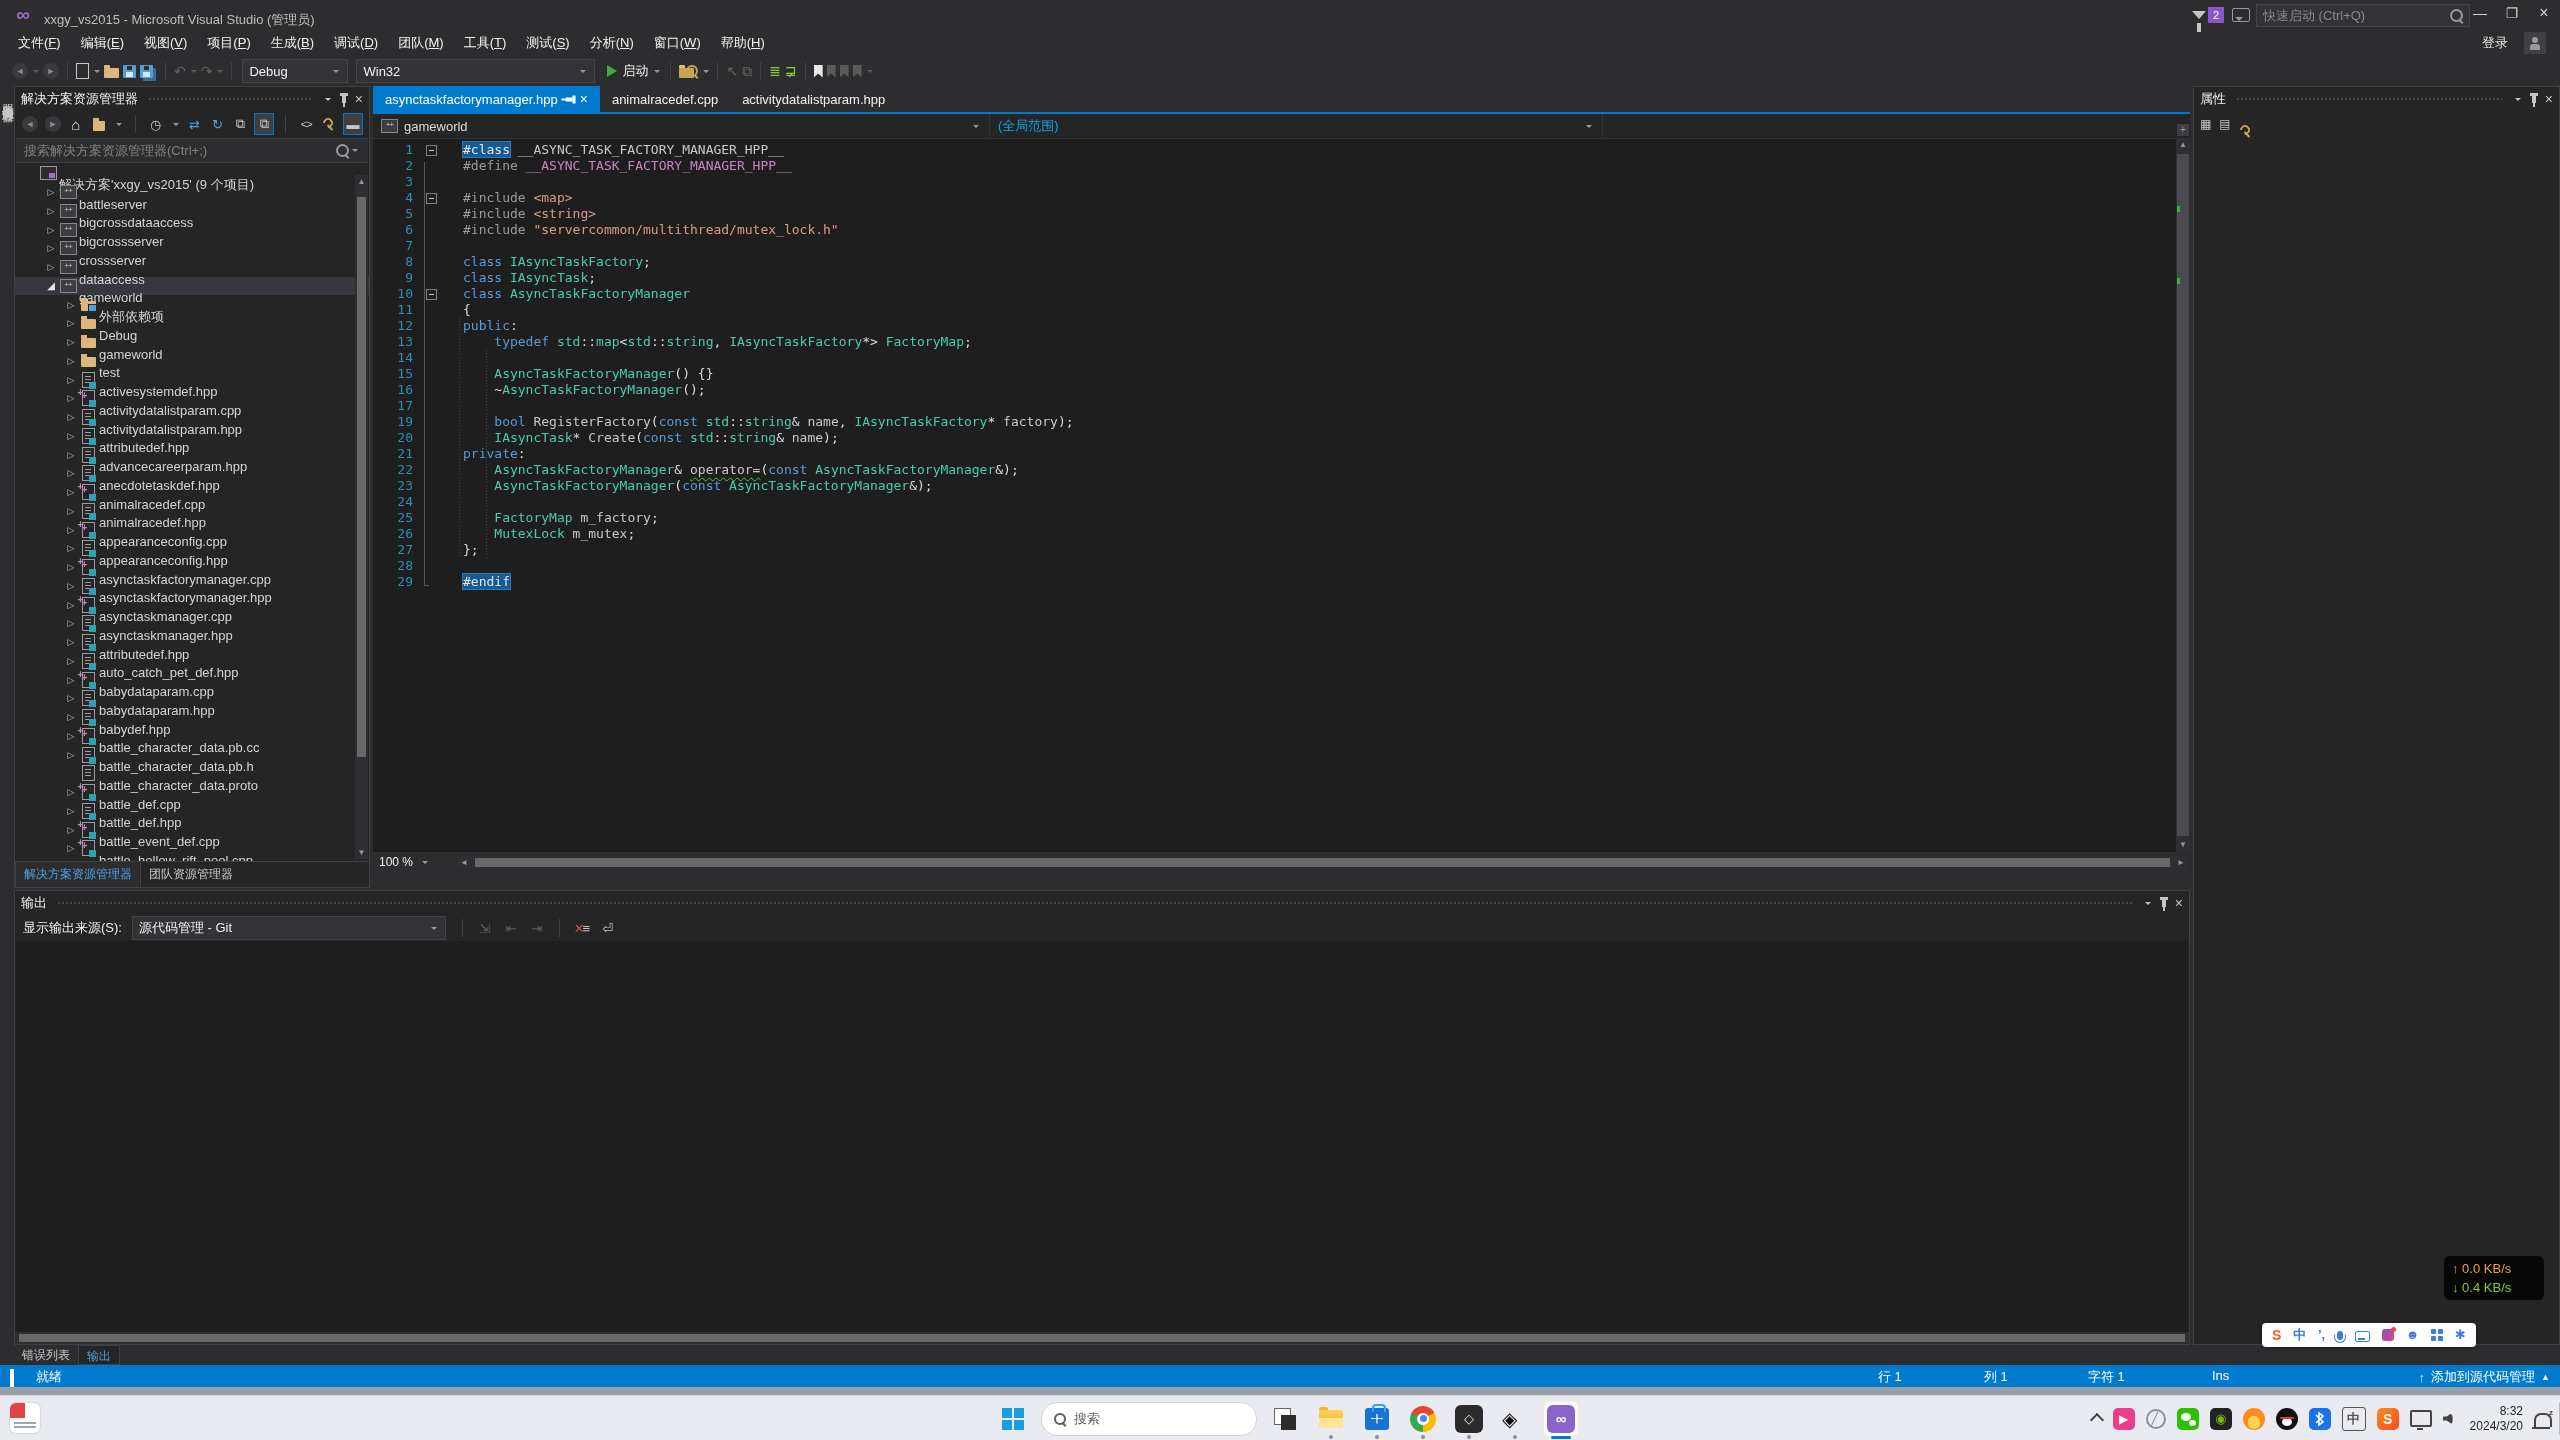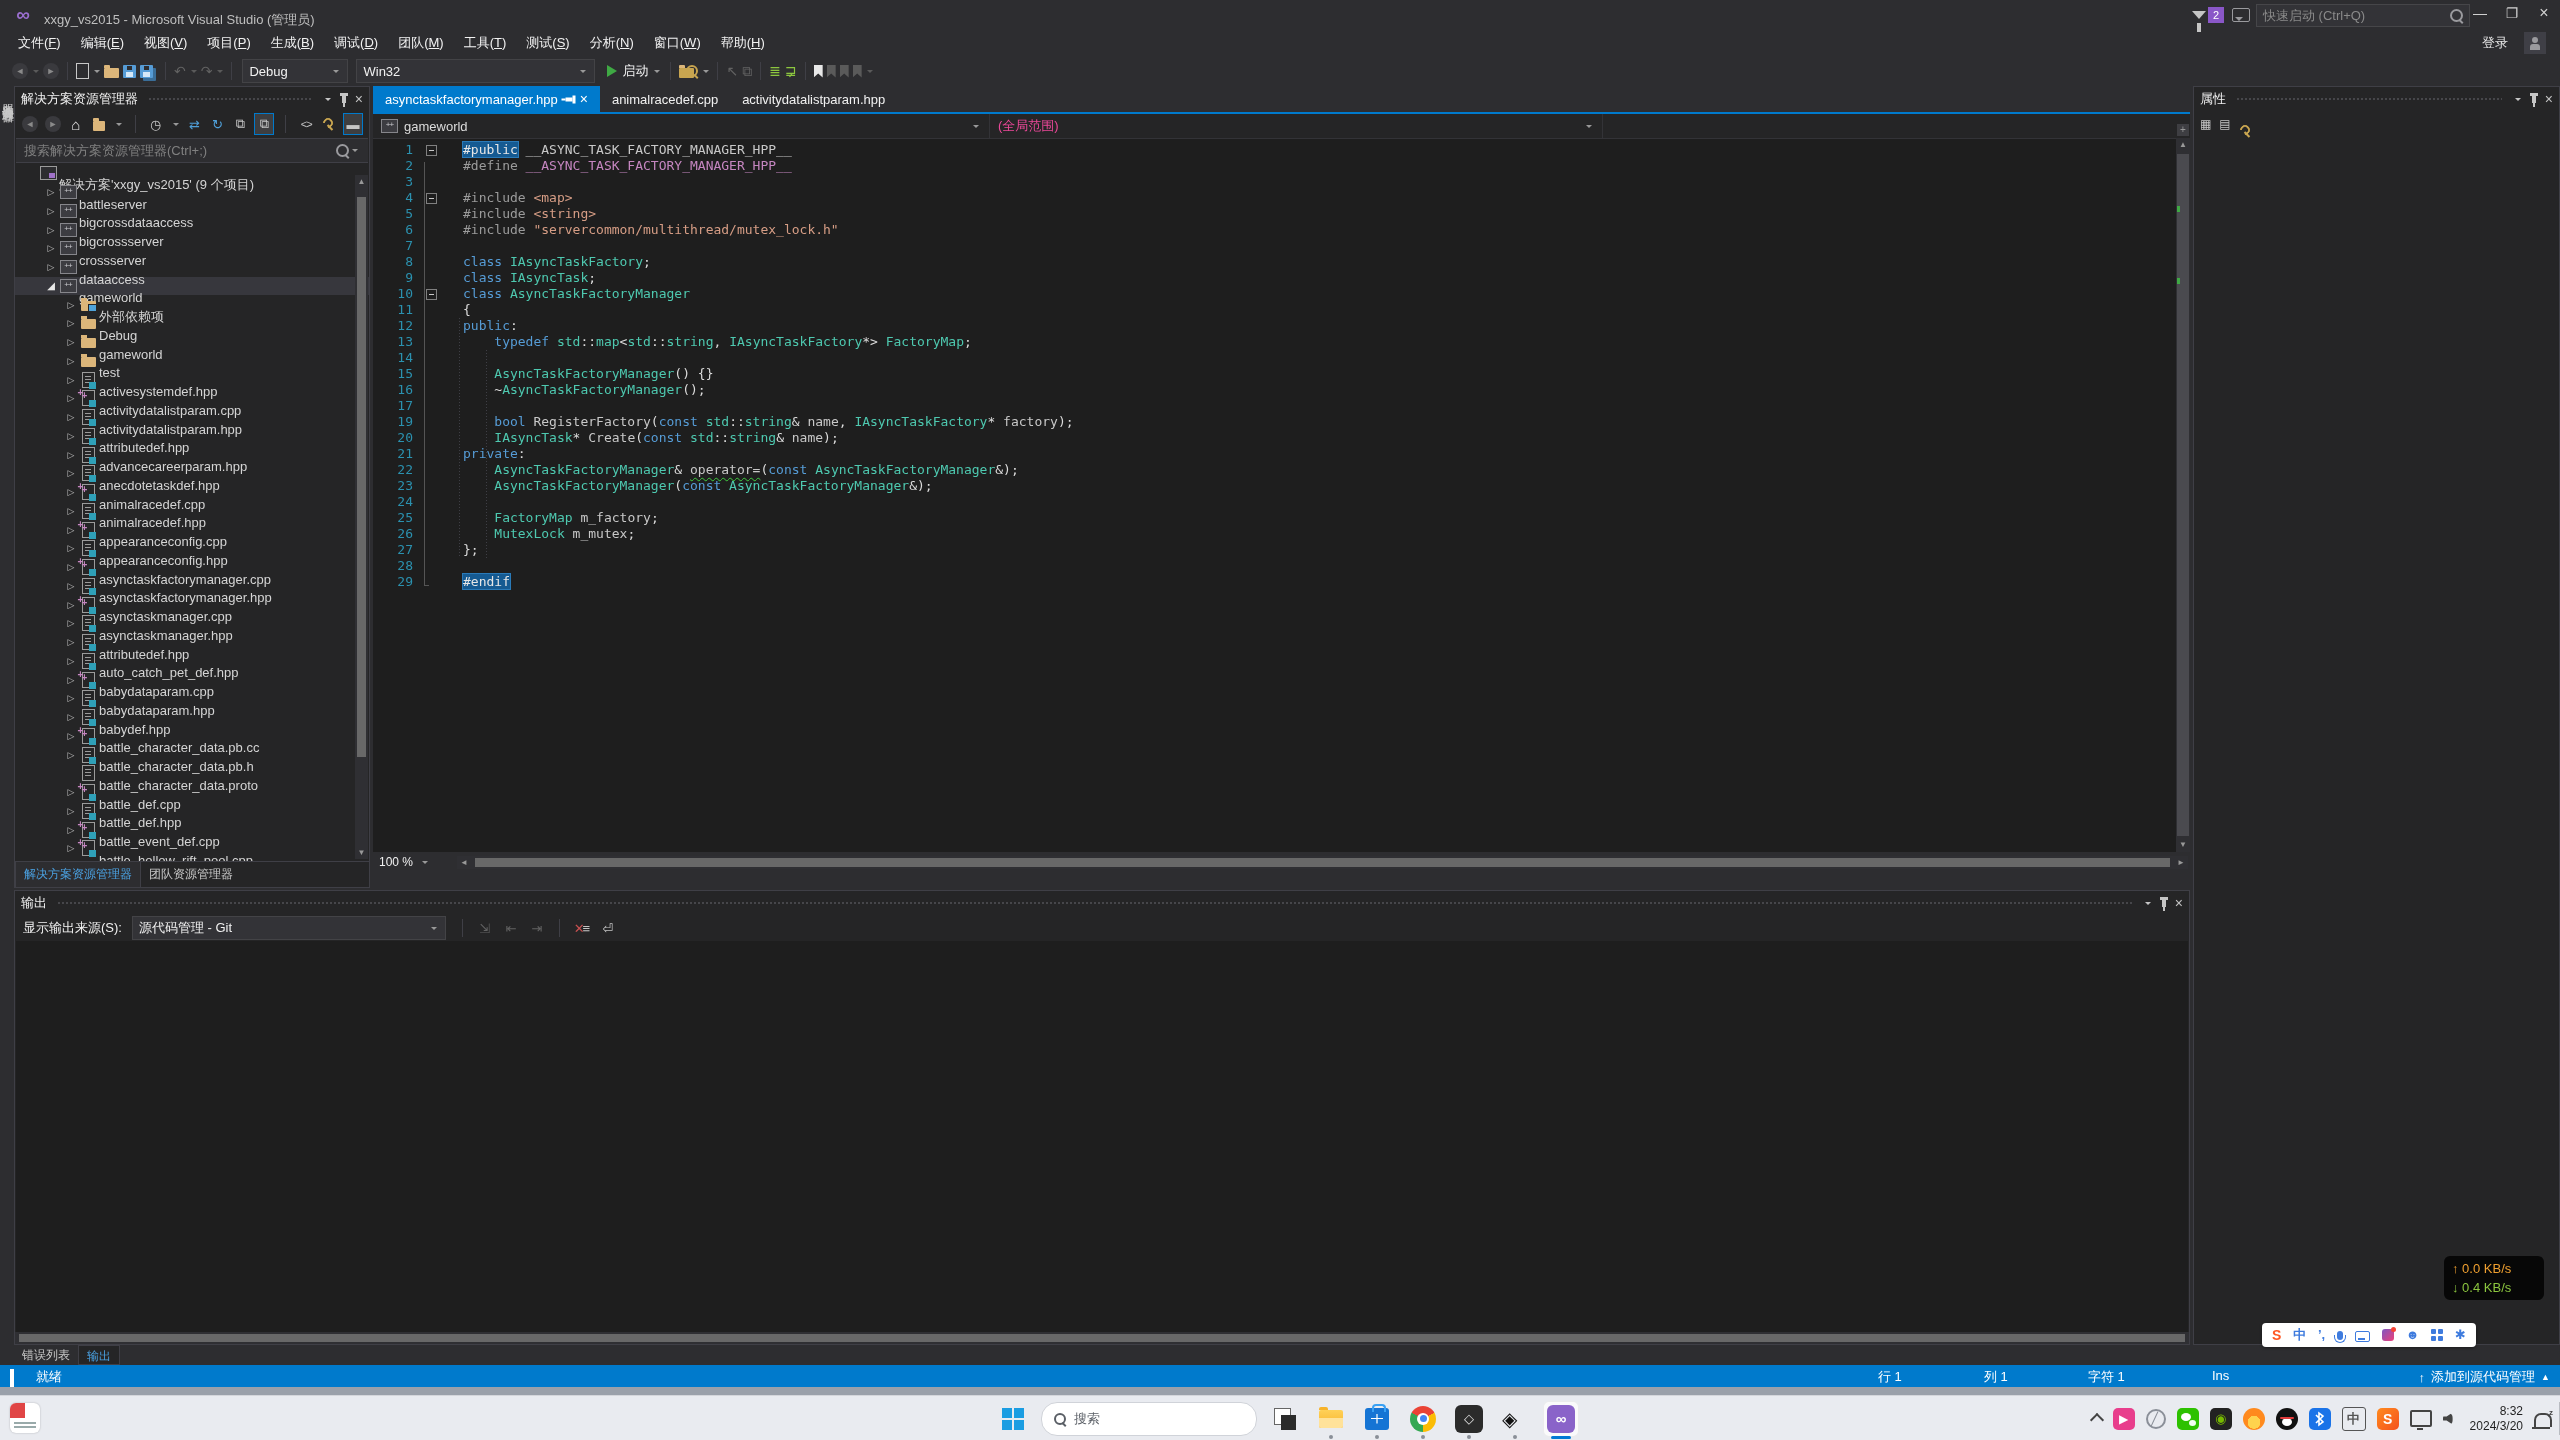--- a/index.html
+++ b/index.html
@@ -680,31 +680,31 @@
       <div class="etab">
         <span>activitydatalistparam.hpp</span>
       </div>
     </div>
   <div id="navbar">
     <div class="nav-combo" style="width:600px;">
       <span class="i-prj"></span>
       <span>gameworld</span>
       <span class="caret"></span>
     </div>
-    <div class="nav-combo" style="width:596px;color:#ec4899;">
+    <div class="nav-combo" style="width:596px;color:#0ea5e9;">
       <span>(全局范围)</span>
       <span class="caret"></span>
     </div>
   </div>
   <div id="codearea">
     <div id="fold-vline"></div>
     <div class="iguide" style="left:86px;top:180px;height:240px;"></div>
     <div class="iguide" style="left:113px;top:212px;height:208px;"></div>
     <div id="codelines">
-        <div class="cl"><span class="ln">1</span><span class="foldc"><span class="fbox"></span></span><span class="ctext"><span class="tk-pph">#public</span><span class="tk-id"> __ASYNC_TASK_FACTORY_MANAGER_HPP__</span></span></div>
+        <div class="cl"><span class="ln">1</span><span class="foldc"><span class="fbox"></span></span><span class="ctext"><span class="tk-pph">#class</span><span class="tk-id"> __ASYNC_TASK_FACTORY_MANAGER_HPP__</span></span></div>
         <div class="cl"><span class="ln">2</span><span class="foldc"></span><span class="ctext"><span class="tk-pp">#define</span><span class="tk-mac"> __ASYNC_TASK_FACTORY_MANAGER_HPP__</span></span></div>
         <div class="cl"><span class="ln">3</span><span class="foldc"></span><span class="ctext"></span></div>
         <div class="cl"><span class="ln">4</span><span class="foldc"><span class="fbox"></span></span><span class="ctext"><span class="tk-pp">#include</span><span class="tk-pun"> </span><span class="tk-str">&lt;map&gt;</span></span></div>
         <div class="cl"><span class="ln">5</span><span class="foldc"></span><span class="ctext"><span class="tk-pp">#include</span><span class="tk-pun"> </span><span class="tk-str">&lt;string&gt;</span></span></div>
         <div class="cl"><span class="ln">6</span><span class="foldc"></span><span class="ctext"><span class="tk-pp">#include</span><span class="tk-pun"> </span><span class="tk-str">"servercommon/multithread/mutex_lock.h"</span></span></div>
         <div class="cl"><span class="ln">7</span><span class="foldc"></span><span class="ctext"></span></div>
         <div class="cl"><span class="ln">8</span><span class="foldc"></span><span class="ctext"><span class="tk-kw">class</span><span class="tk-ty"> IAsyncTaskFactory</span><span class="tk-pun">;</span></span></div>
         <div class="cl"><span class="ln">9</span><span class="foldc"></span><span class="ctext"><span class="tk-kw">class</span><span class="tk-ty"> IAsyncTask</span><span class="tk-pun">;</span></span></div>
         <div class="cl"><span class="ln">10</span><span class="foldc"><span class="fbox"></span></span><span class="ctext"><span class="tk-kw">class</span><span class="tk-ty"> AsyncTaskFactoryManager</span></span></div>
         <div class="cl"><span class="ln">11</span><span class="foldc"></span><span class="ctext"><span class="tk-pun">{</span></span></div>

